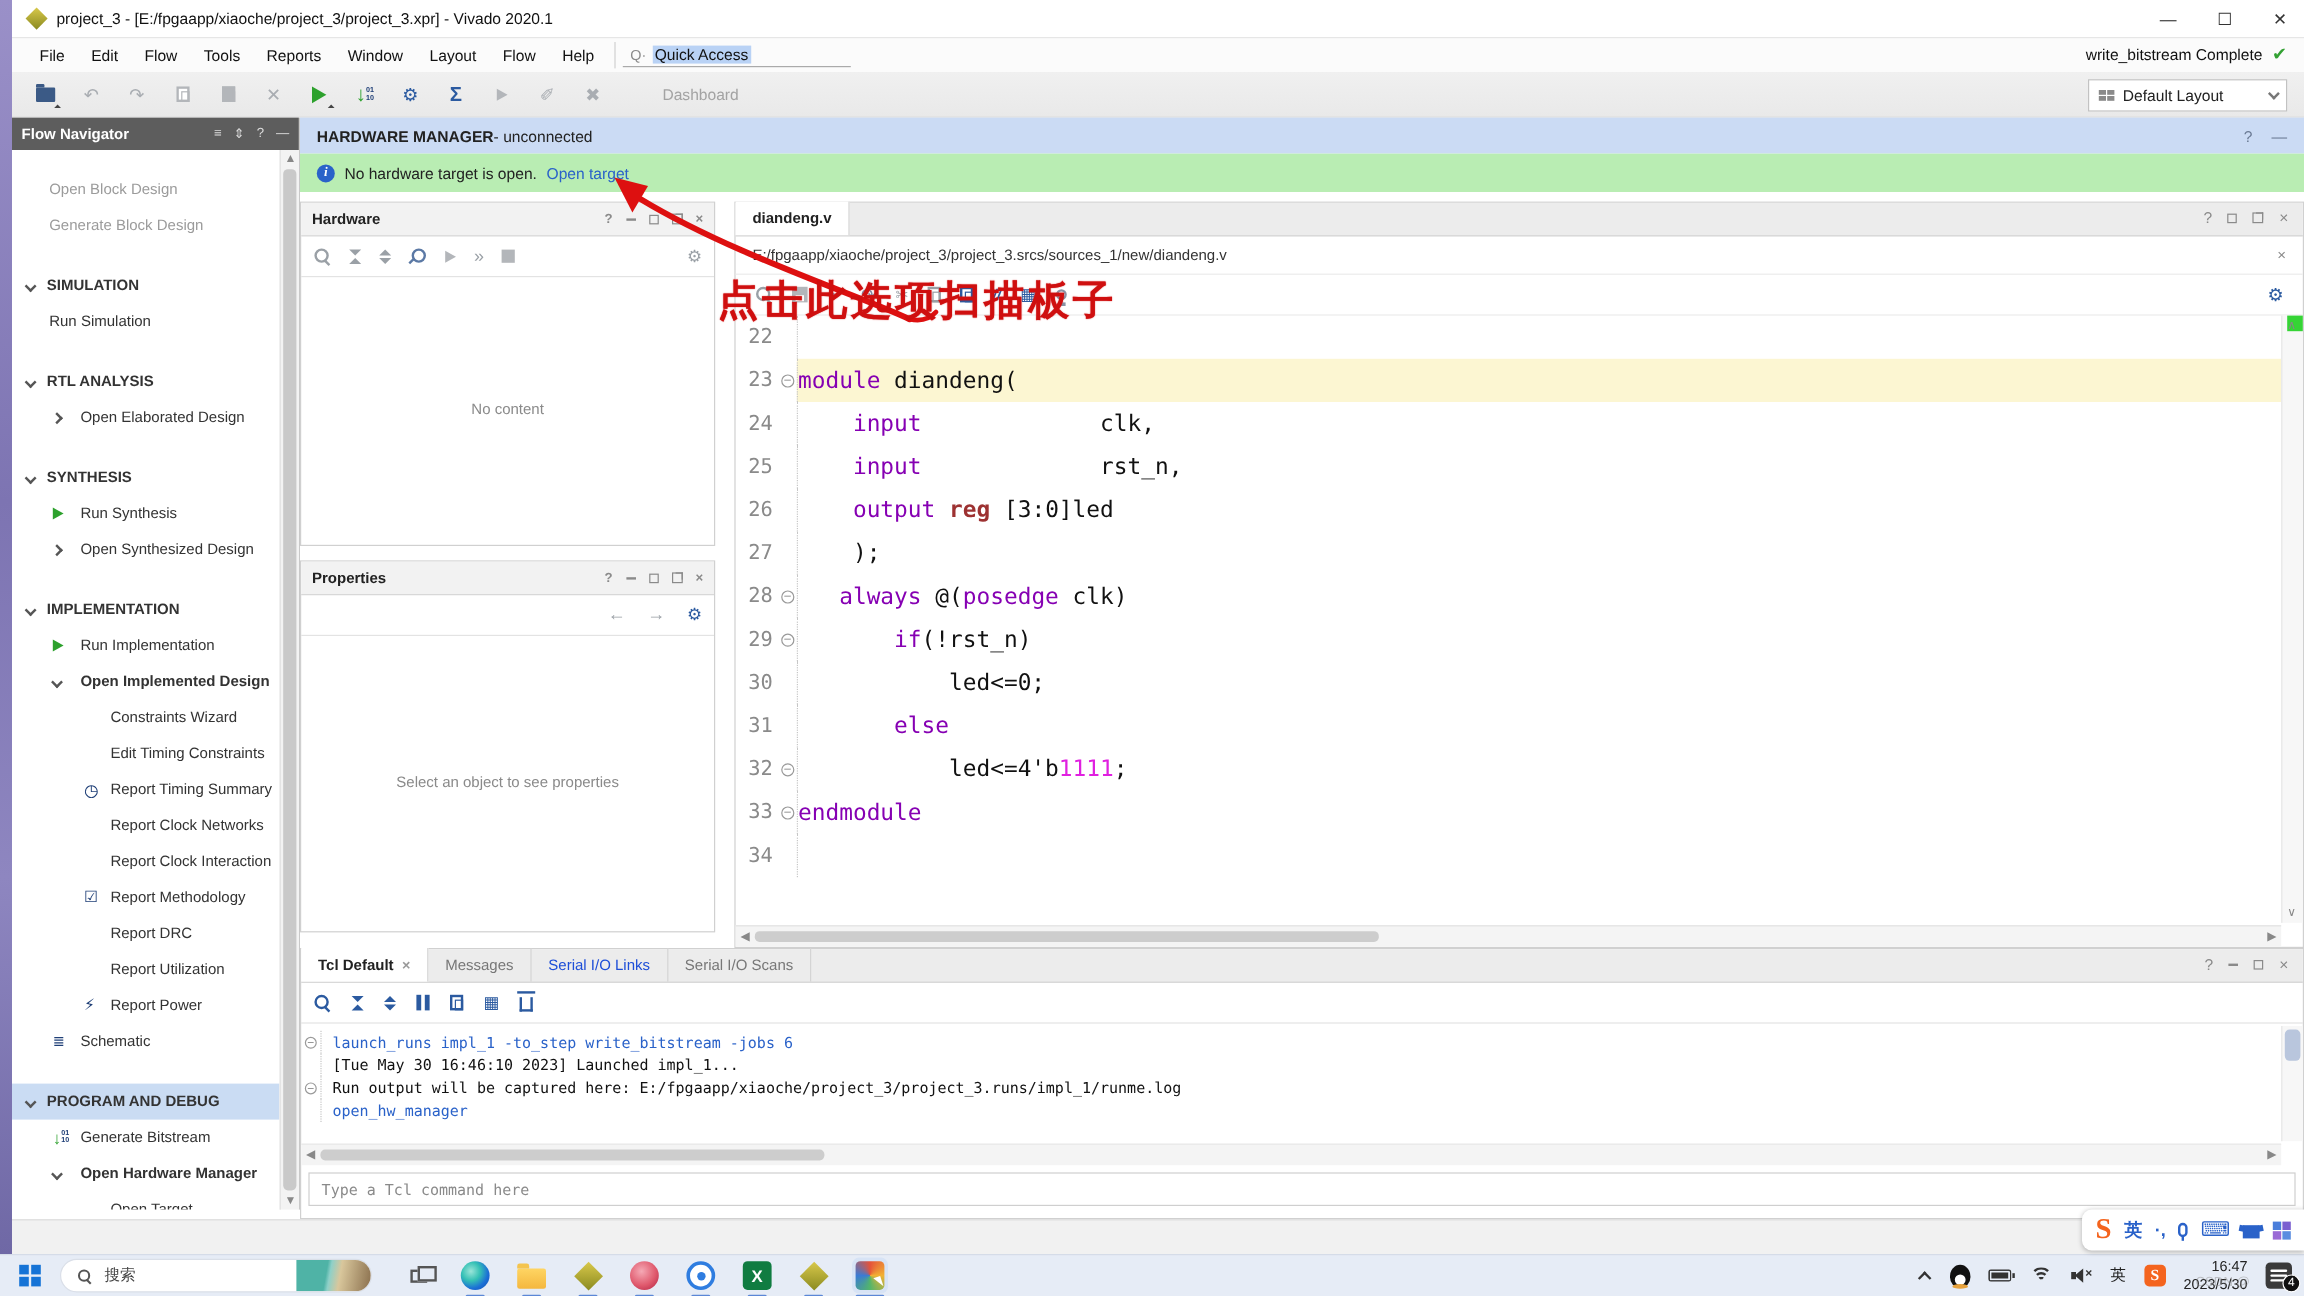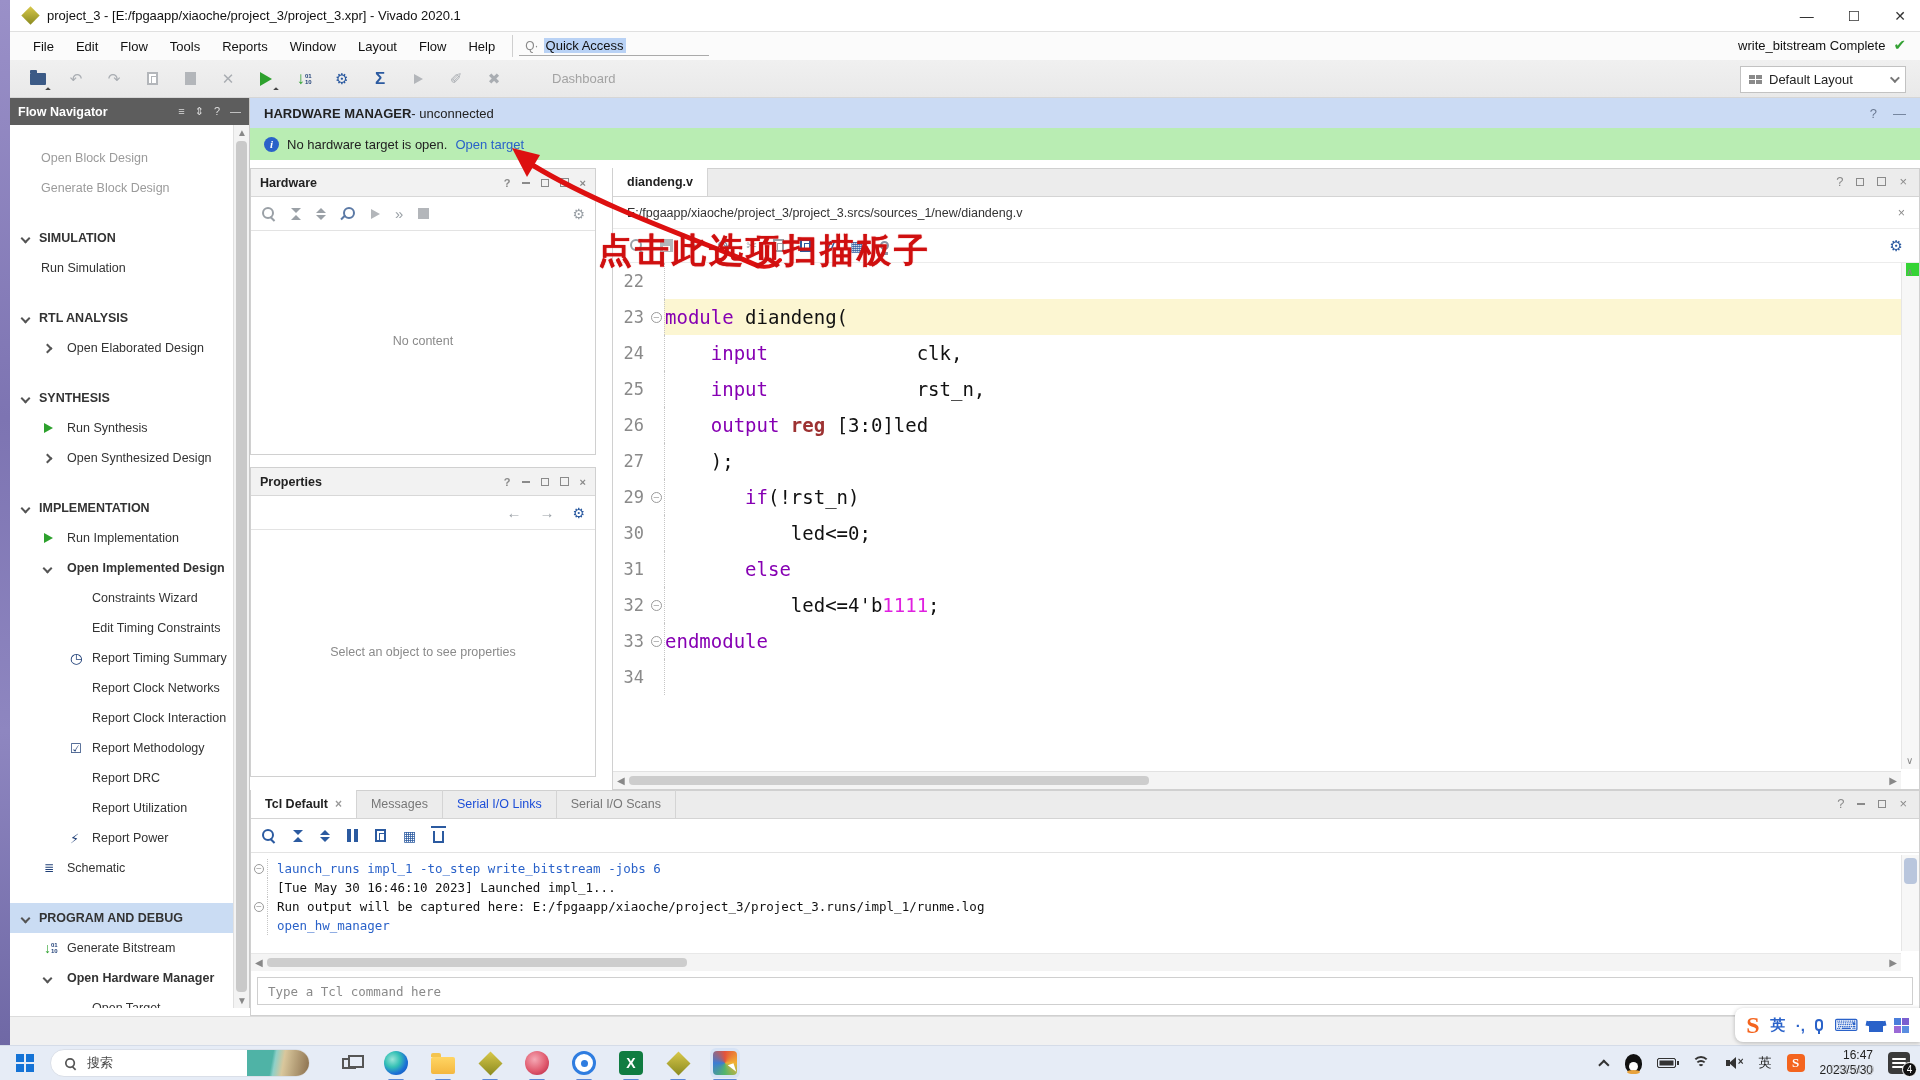--- a/index.html
+++ b/index.html
@@ -555,20 +555,33 @@
           </span>
         </div>
       <div class="cl">
           <span class="ln">27</span>
           <span class="fm"></span>
           <span class="ct">
             <span>    );</span>
           </span>
         </div>
       <div class="cl">
+          <span class="ln">28</span>
+          <span class="fm">
+            <i class="fc"></i>
+          </span>
+          <span class="ct">
+            <span>   </span>
+            <span class="kw">always</span>
+            <span> @(</span>
+            <span class="kw">posedge</span>
+            <span> clk)</span>
+          </span>
+        </div>
+      <div class="cl">
           <span class="ln">29</span>
           <span class="fm">
             <i class="fc"></i>
           </span>
           <span class="ct">
             <span>       </span>
             <span class="kw">if</span>
             <span>(!rst_n)</span>
           </span>
         </div>

